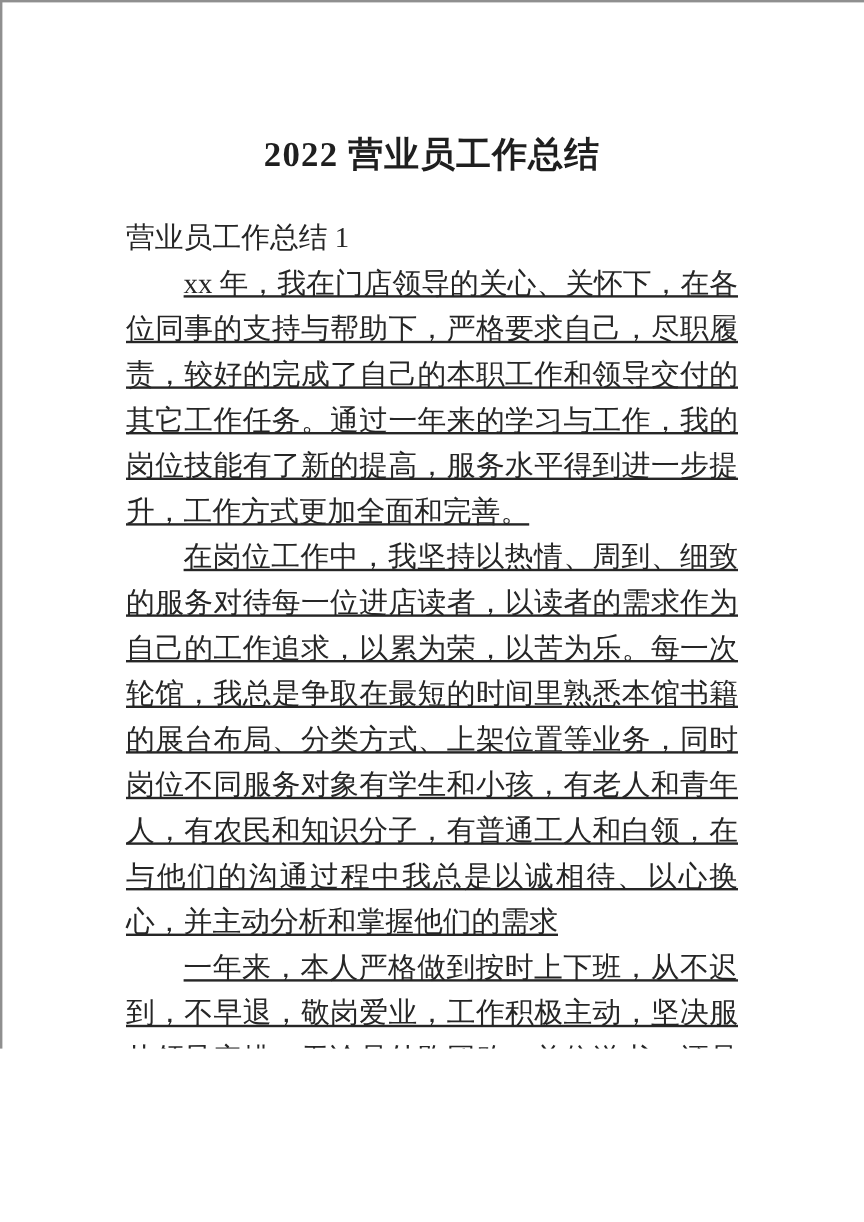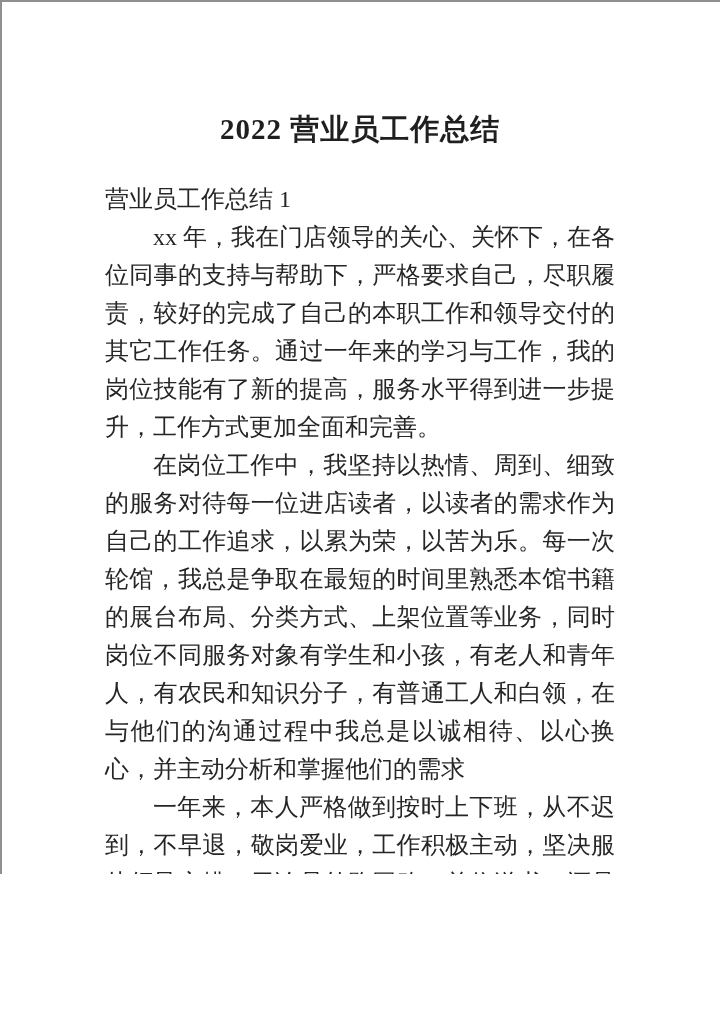--- a/index.html
+++ b/index.html
@@ -38,20 +38,21 @@
   }
   .doc-subheading {
     margin: 0;
     text-align: left;
   }
   .doc-para {
     margin: 0;
     text-indent: 2em;
     text-align: justify;
     text-justify: inter-ideograph;
+    text-decoration: underline;
   }
 </style>
 </head>
 <body>
 
 <div class="page">
   <h1 class="doc-title">2022 营业员工作总结</h1>
 
   <div class="doc-content">
     <p class="doc-subheading">营业员工作总结 1</p>

